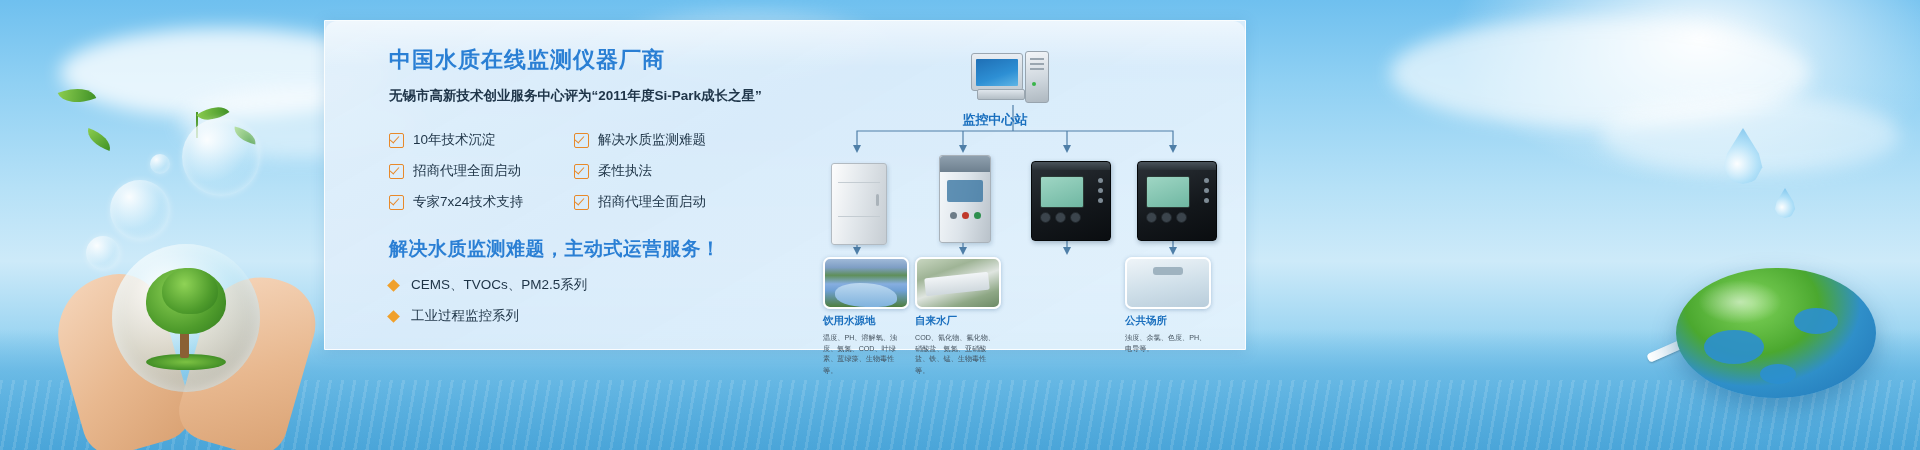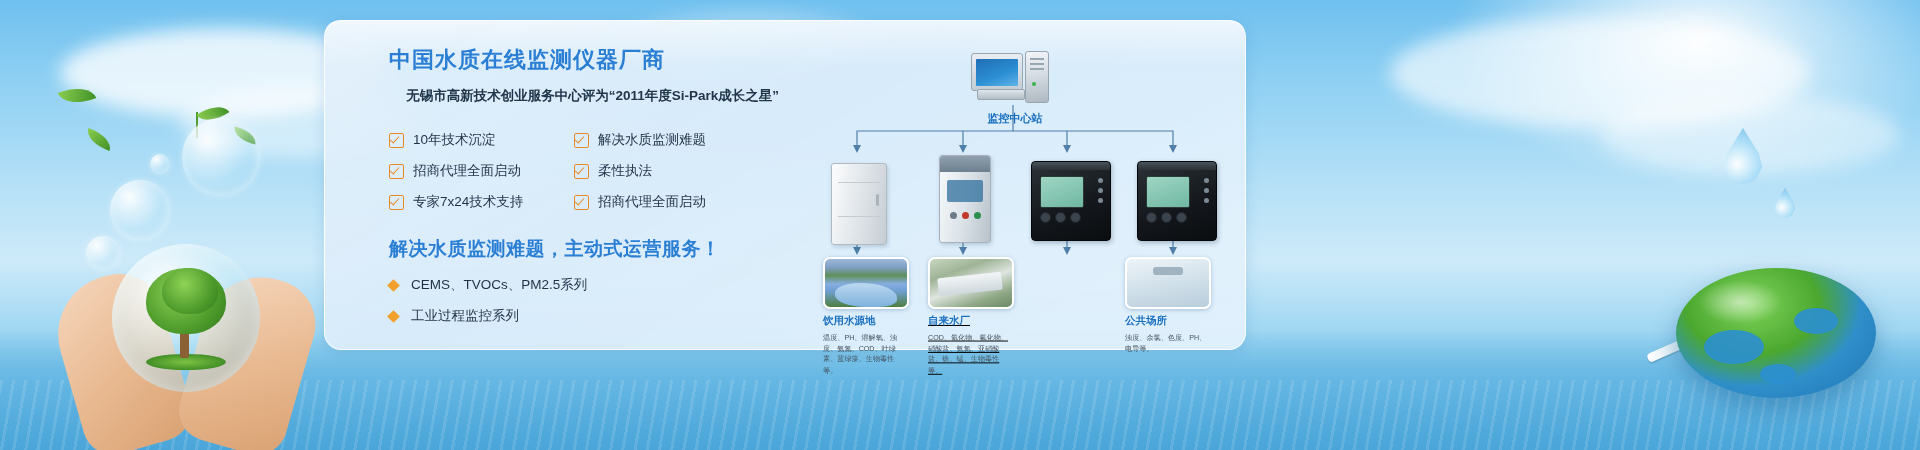--- a/index.html
+++ b/index.html
@@ -72,31 +72,31 @@
   .earth .s3{width:36px;height:20px;left:84px;top:96px;}
   .earth .shine{position:absolute;left:22px;top:12px;width:84px;height:44px;border-radius:50%;
          background:radial-gradient(ellipse at center,rgba(255,255,255,.55),rgba(255,255,255,0) 70%);}
   .post{position:absolute;right:228px;bottom:96px;width:46px;height:9px;border-radius:4px;
         background:linear-gradient(90deg,#fff,#cfe6f2);transform:rotate(-24deg);
         box-shadow:0 1px 2px rgba(0,0,0,.25);}
   .post:after{content:"";position:absolute;right:-3px;top:-2px;width:8px;height:13px;border-radius:2px;background:#e8f3fa;}
 
   
   .panel{position:absolute;left:324px;top:20px;width:920px;height:328px;
-         border-radius:17px;
+         border-radius:1px;
          background:linear-gradient(150deg,rgba(226,240,251,.97) 0%,rgba(219,236,250,.95) 40%,rgba(228,242,252,.93) 100%);
          border:1px solid rgba(255,255,255,.85);
          box-shadow:0 2px 14px rgba(40,110,170,.18);}
   .panel .hl{position:absolute;left:0;top:0;right:0;height:46px;border-radius:12px 12px 0 0;
          background:linear-gradient(180deg,rgba(255,255,255,.55),rgba(255,255,255,0));}
 
   
   .leftcol{position:absolute;left:64px;top:24px;width:390px;}
   .title{color:#2a7fd4;font-size:22px;font-weight:bold;letter-spacing:1px;white-space:nowrap;}
-  .subtitle{color:#20364a;font-size:13.5px;font-weight:bold;margin-top:12px;white-space:nowrap;text-align:right;}
+  .subtitle{color:#20364a;font-size:13.5px;font-weight:bold;margin-top:12px;white-space:nowrap;}
 
   .checks{margin-top:26px;display:flex;flex-wrap:wrap;width:370px;}
   .chk{width:50%;display:flex;align-items:center;margin-bottom:13px;font-size:13.5px;color:#1d3346;}
   .chk .box{width:13px;height:13px;border:1.6px solid #e8892a;border-radius:2px;margin-right:9px;
             position:relative;flex:none;background:transparent;}
   .chk .box:after{content:"";position:absolute;left:2px;top:0px;width:4px;height:8px;
             border:solid #e8892a;border-width:0 1.8px 1.8px 0;transform:rotate(42deg);}
 
   .subhead{margin-top:12px;color:#2a7fd4;font-size:19px;font-weight:bold;letter-spacing:.5px;white-space:nowrap;}
   .bullets{margin-top:14px;}
@@ -112,22 +112,22 @@
   .pc .scr{position:absolute;left:4px;top:5px;width:42px;height:27px;border-radius:1px;
         background:linear-gradient(160deg,#1f6fb5,#2d8fd4 60%,#5fb5e6);}
   .pc .base{position:absolute;left:6px;top:38px;width:46px;height:9px;border-radius:2px;
         background:linear-gradient(180deg,#dfe6ec,#b4bec6);border:1px solid #9aa6b0;}
   .pc .twr{position:absolute;left:54px;top:0px;width:22px;height:50px;border-radius:3px;
         background:linear-gradient(170deg,#f2f5f8,#cfd7de 55%,#aeb8c0);border:1px solid #98a4ae;}
   .pc .twr i{position:absolute;left:4px;width:14px;height:2px;background:#9aa6b0;display:block;}
   .pc .twr i:nth-child(1){top:6px;} .pc .twr i:nth-child(2){top:11px;} .pc .twr i:nth-child(3){top:16px;}
   .pc .led{position:absolute;left:6px;top:30px;width:4px;height:4px;border-radius:50%;background:#39b54a;}
 
-  .center-label{position:absolute;left:140px;top:76px;width:160px;text-align:center;
-        color:#1a6fbe;font-size:11px;font-weight:bold;}
+  .center-label{position:absolute;left:120px;top:76px;width:160px;text-align:center;
+        color:#1a6fbe;font-size:13px;font-weight:bold;}
 
   
   .conn{position:absolute;left:0;top:0;width:440px;height:300px;}
 
   .dev{position:absolute;width:86px;height:92px;}
   .dev.d1{left:22px;top:118px;}
   .dev.d2{left:128px;top:116px;}
   .dev.d3{left:232px;top:120px;}
   .dev.d4{left:338px;top:120px;}
 
@@ -158,21 +158,21 @@
   .analyzer .dots{position:absolute;right:7px;top:16px;}
   .analyzer .dots b{display:block;width:5px;height:5px;border-radius:50%;background:#7d8a94;margin-bottom:5px;}
   .thumb{width:82px;height:48px;border-radius:7px;overflow:hidden;border:2px solid #fff;
         box-shadow:0 1px 4px rgba(30,80,130,.3);position:relative;}
   .cap-title{margin-top:5px;color:#1a6fbe;font-size:10.5px;font-weight:bold;white-space:nowrap;}
   .cap-desc{margin-top:4px;color:#44525e;font-size:7.5px;line-height:1.55;text-align:left;width:88px;
         transform:scale(.95);transform-origin:left top;}
 
   .site{position:absolute;width:88px;}
   .site.s1{left:28px;top:222px;}
-  .site.s2{left:133px;top:222px;text-decoration:underline;}
+  .site.s2{left:120px;top:222px;}
   .site.s3{left:224px;top:222px;}
   .site.s4{left:330px;top:222px;}
 
   
   .t-river{background:linear-gradient(180deg,#9fb9d8 0%,#7e9ec4 18%,#5f8f5a 34%,#86aee0 52%,#6fa0d4 66%,#4e7f3f 100%);}
   .t-river:after{content:"";position:absolute;left:10px;top:24px;width:62px;height:24px;
         background:linear-gradient(180deg,#bcd8f0,#7fb2dd);border-radius:40% 60% 30% 50%;}
   .t-plant{background:linear-gradient(160deg,#c8d6c0 0%,#9fb496 28%,#dfe5e0 52%,#8fa886 78%,#6d8a66 100%);}
   .t-plant:after{content:"";position:absolute;left:8px;top:16px;width:64px;height:18px;
         background:linear-gradient(180deg,#f2f5f7,#cfd8dd);border-radius:2px;transform:rotate(-6deg);}

